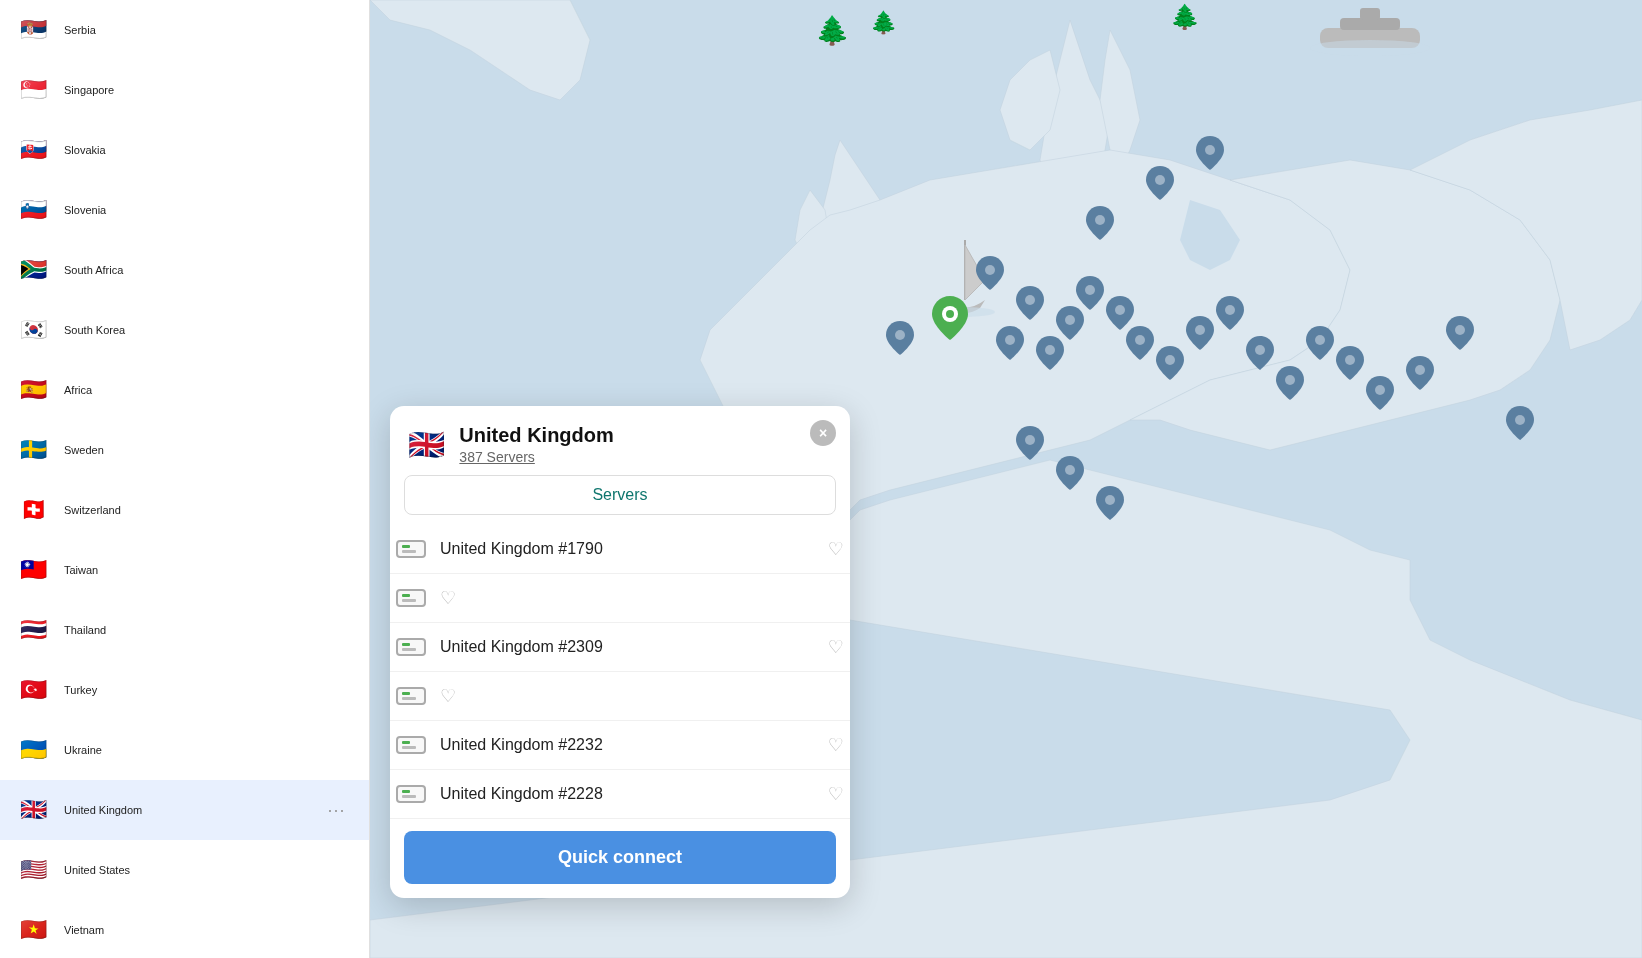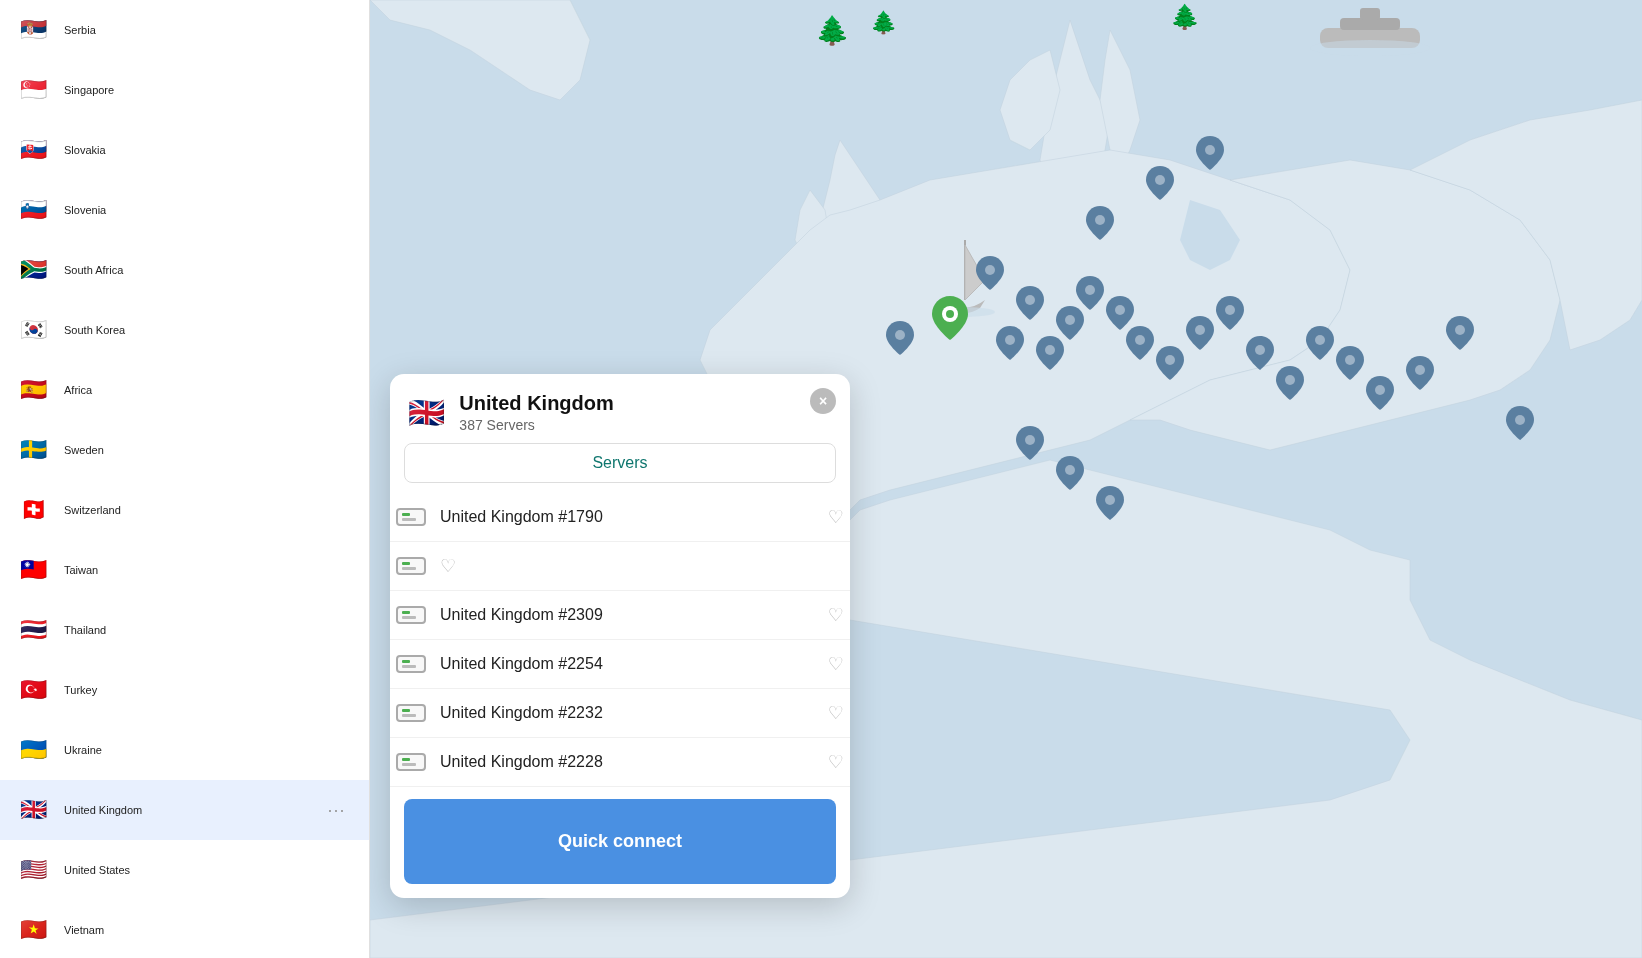--- a/index.html
+++ b/index.html
@@ -89,21 +89,21 @@
       display: flex;
       align-items: center;
       padding: 18px 18px 10px 18px;
       position: relative;
     }
     .popup-flag {
       font-size: 30px;
       margin-right: 14px;
     }
     .popup-title { font-size: 20px; font-weight: 600; color: #111; }
-    .popup-subtitle { font-size: 14px; color: #666; margin-top: 2px; }
+    .popup-subtitle { font-size: 14px; color: #666; margin-top: 2px; text-decoration: underline; }
     .popup-close {
       position: absolute;
       right: 14px;
       top: 14px;
       width: 26px;
       height: 26px;
       background: #bbb;
       border-radius: 50%;
       display: flex;
       align-items: center;
@@ -156,21 +156,21 @@
       background: #bbb;
       border-radius: 1px;
     }
     .server-name { flex: 1; font-size: 16px; color: #222; }
     .server-fav { font-size: 18px; color: #bbb; cursor: pointer; }
     .popup-quick-connect {
       margin: 12px 14px 14px 14px;
       background: #4a90e2;
       color: #fff;
       text-align: center;
-      padding: 32px;
+      padding: 16px;
       border-radius: 8px;
       font-size: 18px;
       font-weight: 600;
       cursor: pointer;
     }
   </style>
 </head>
 <body>
 
 <div id="sidebar">
@@ -494,21 +494,20 @@
       <div class="server-icon"></div>
       <span class="server-fav">♡</span>
     </div>
         <div class="server-item">
       <div class="server-icon"></div>
       <span class="server-name">United Kingdom #2309</span>
       <span class="server-fav">♡</span>
     </div>
         <div class="server-item">
       <div class="server-icon"></div>
-      <span class="server-name">United Kingdom #2254</span>
       <span class="server-fav">♡</span>
     </div>
         <div class="server-item">
       <div class="server-icon"></div>
       <span class="server-name">United Kingdom #2232</span>
       <span class="server-fav">♡</span>
     </div>
         <div class="server-item">
       <div class="server-icon"></div>
       <span class="server-name">United Kingdom #2228</span>

